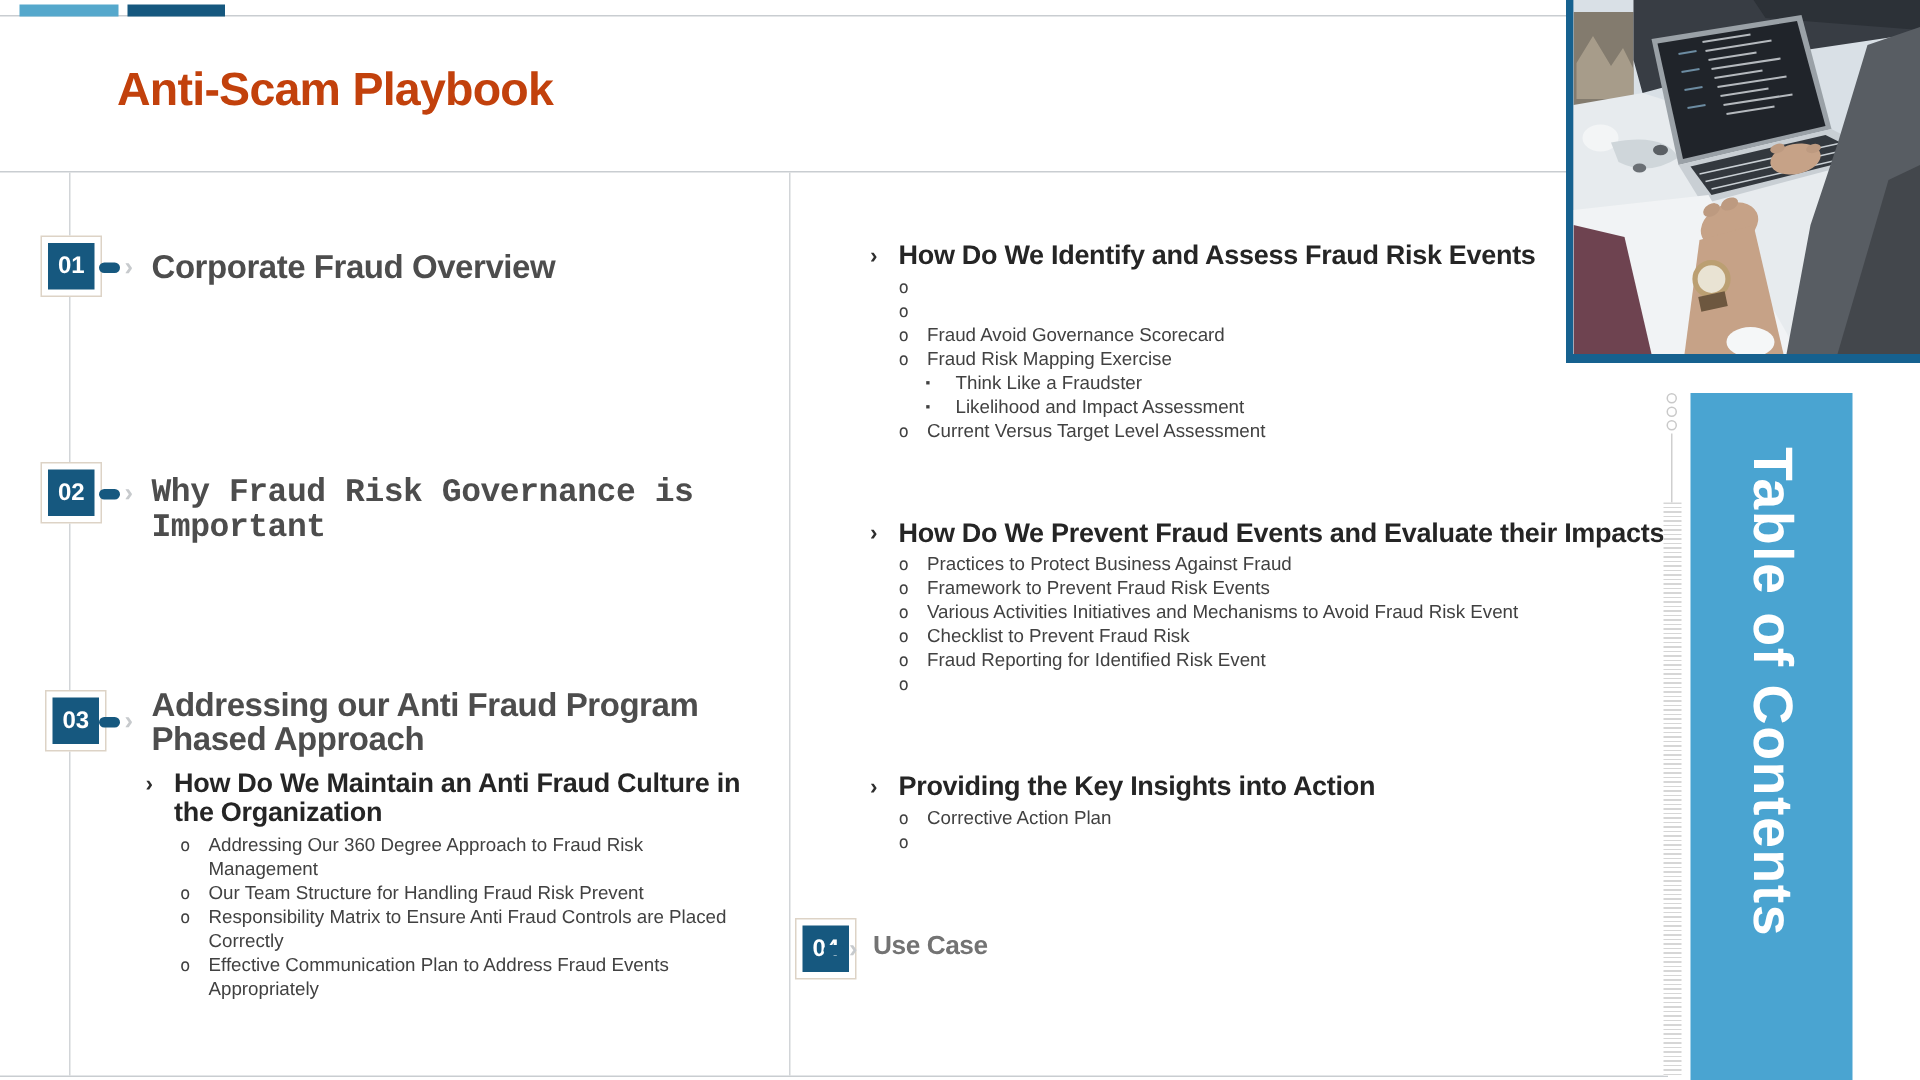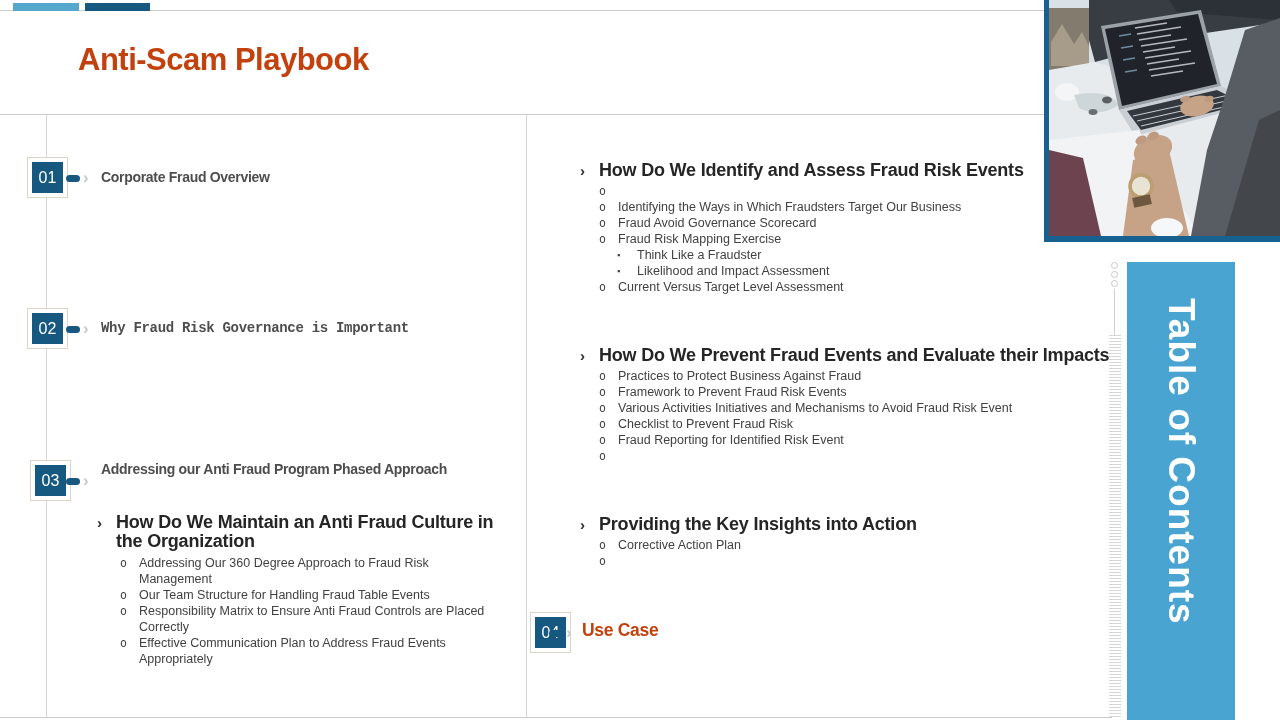--- a/index.html
+++ b/index.html
@@ -28,48 +28,48 @@
   .bottom-rule { position:absolute; left:0; top:717px; width:1112px; height:1px; background:#c9cdd1; }
 
   
   .num-box {
     position:absolute; width:41px; height:41px; background:#ffffff;
     border:1px solid #ddd3c6; display:flex; align-items:center; justify-content:center;
   }
   .num-box .inner {
     width:31px; height:31px; background:#16587f; color:#ffffff;
     display:flex; align-items:center; justify-content:center;
-    font-size:16px; font-weight:normal;
+    font-size:16px; font-weight:bold;
   }
   .dash-arrow { position:absolute; display:flex; align-items:center; height:16px; }
   .dash-pill { width:14px; height:7px; border-radius:4px; background:#16587f; display:inline-block; }
   .dash-chev { color:#c7cacd; font-size:17px; font-weight:bold; line-height:14px; margin-left:3px; }
 
   .sec-title {
-    position:absolute; left:101px; width:405px; font-size:14px; font-weight:bold;
+    position:absolute; left:101px; width:405px; font-size:22px; font-weight:bold;
     color:#4d4d4d; letter-spacing:-0.3px; line-height:23px;
   }
 
   
   .group { position:absolute; }
   .g-head { display:flex; align-items:flex-start; }
   .g-head .chev { width:19px; color:#2e2e2e; font-size:15px; font-weight:bold; line-height:19px; flex:0 0 19px; }
   .g-head .g-title { font-size:18px; font-weight:bold; color:#252525; line-height:19px; letter-spacing:-0.2px; }
   ul.bullets { list-style:none; margin-top:3px; padding-left:19px; }
   ul.bullets li { display:flex; font-size:12.5px; color:#414141; line-height:16px; }
   ul.bullets li .mk {
     flex:0 0 19px; font-family:"DejaVu Sans Mono", monospace; font-size:11.5px; line-height:16px; color:#414141;
   }
   ul.sub { list-style:none; padding-left:37px; }
   ul.sub li { display:flex; font-size:12.5px; color:#414141; line-height:16px; }
   ul.sub li .mk { flex:0 0 20px; font-size:9px; line-height:16px; color:#414141; }
 
   .use-case-title {
     position:absolute; left:582px; top:620px; font-size:17.5px; font-weight:bold;
-    color:#c2410c; letter-spacing:-0.3px;text-align:center;
+    color:#737373; letter-spacing:-0.3px;text-align:center;
   }
 
   
   .photo {
     position:absolute; left:1044px; top:0; width:236px; height:242px;
     border-left:5px solid #16618f; border-bottom:6px solid #16618f; background:#d8dfe5;
   }
   .photo svg { display:block; }
 
   
@@ -136,21 +136,21 @@
       <span class="chev">›</span>
       <span class="g-title">How Do We Maintain an Anti Fraud Culture in the Organization</span>
     </div>
     <ul class="bullets" style="padding-left:23px; margin-top:4px;">
       <li>
         <span class="mk">o</span>
         <span>Addressing Our 360 Degree Approach to Fraud Risk Management</span>
       </li>
       <li>
         <span class="mk">o</span>
-        <span>Our Team Structure for Handling Fraud Table Events</span>
+        <span>Our Team Structure for Handling Fraud Risk Prevent</span>
       </li>
       <li>
         <span class="mk">o</span>
         <span>Responsibility Matrix to Ensure Anti Fraud Controls are Placed Correctly</span>
       </li>
       <li>
         <span class="mk">o</span>
         <span>Effective Communication Plan to Address Fraud Events Appropriately</span>
       </li>
     </ul>
@@ -160,21 +160,20 @@
     <div class="g-head">
       <span class="chev">›</span>
       <span class="g-title">How Do We Identify and Assess Fraud Risk Events</span>
     </div>
     <ul class="bullets">
       <li>
         <span class="mk">o</span>
       </li>
       <li>
         <span class="mk">o</span>
-        <span>Identifying the Ways in Which Fraudsters Target Our Business</span>
       </li>
       <li>
         <span class="mk">o</span>
         <span>Fraud Avoid Governance Scorecard</span>
       </li>
       <li>
         <span class="mk">o</span>
         <span>Fraud Risk Mapping Exercise</span>
       </li>
     </ul>

